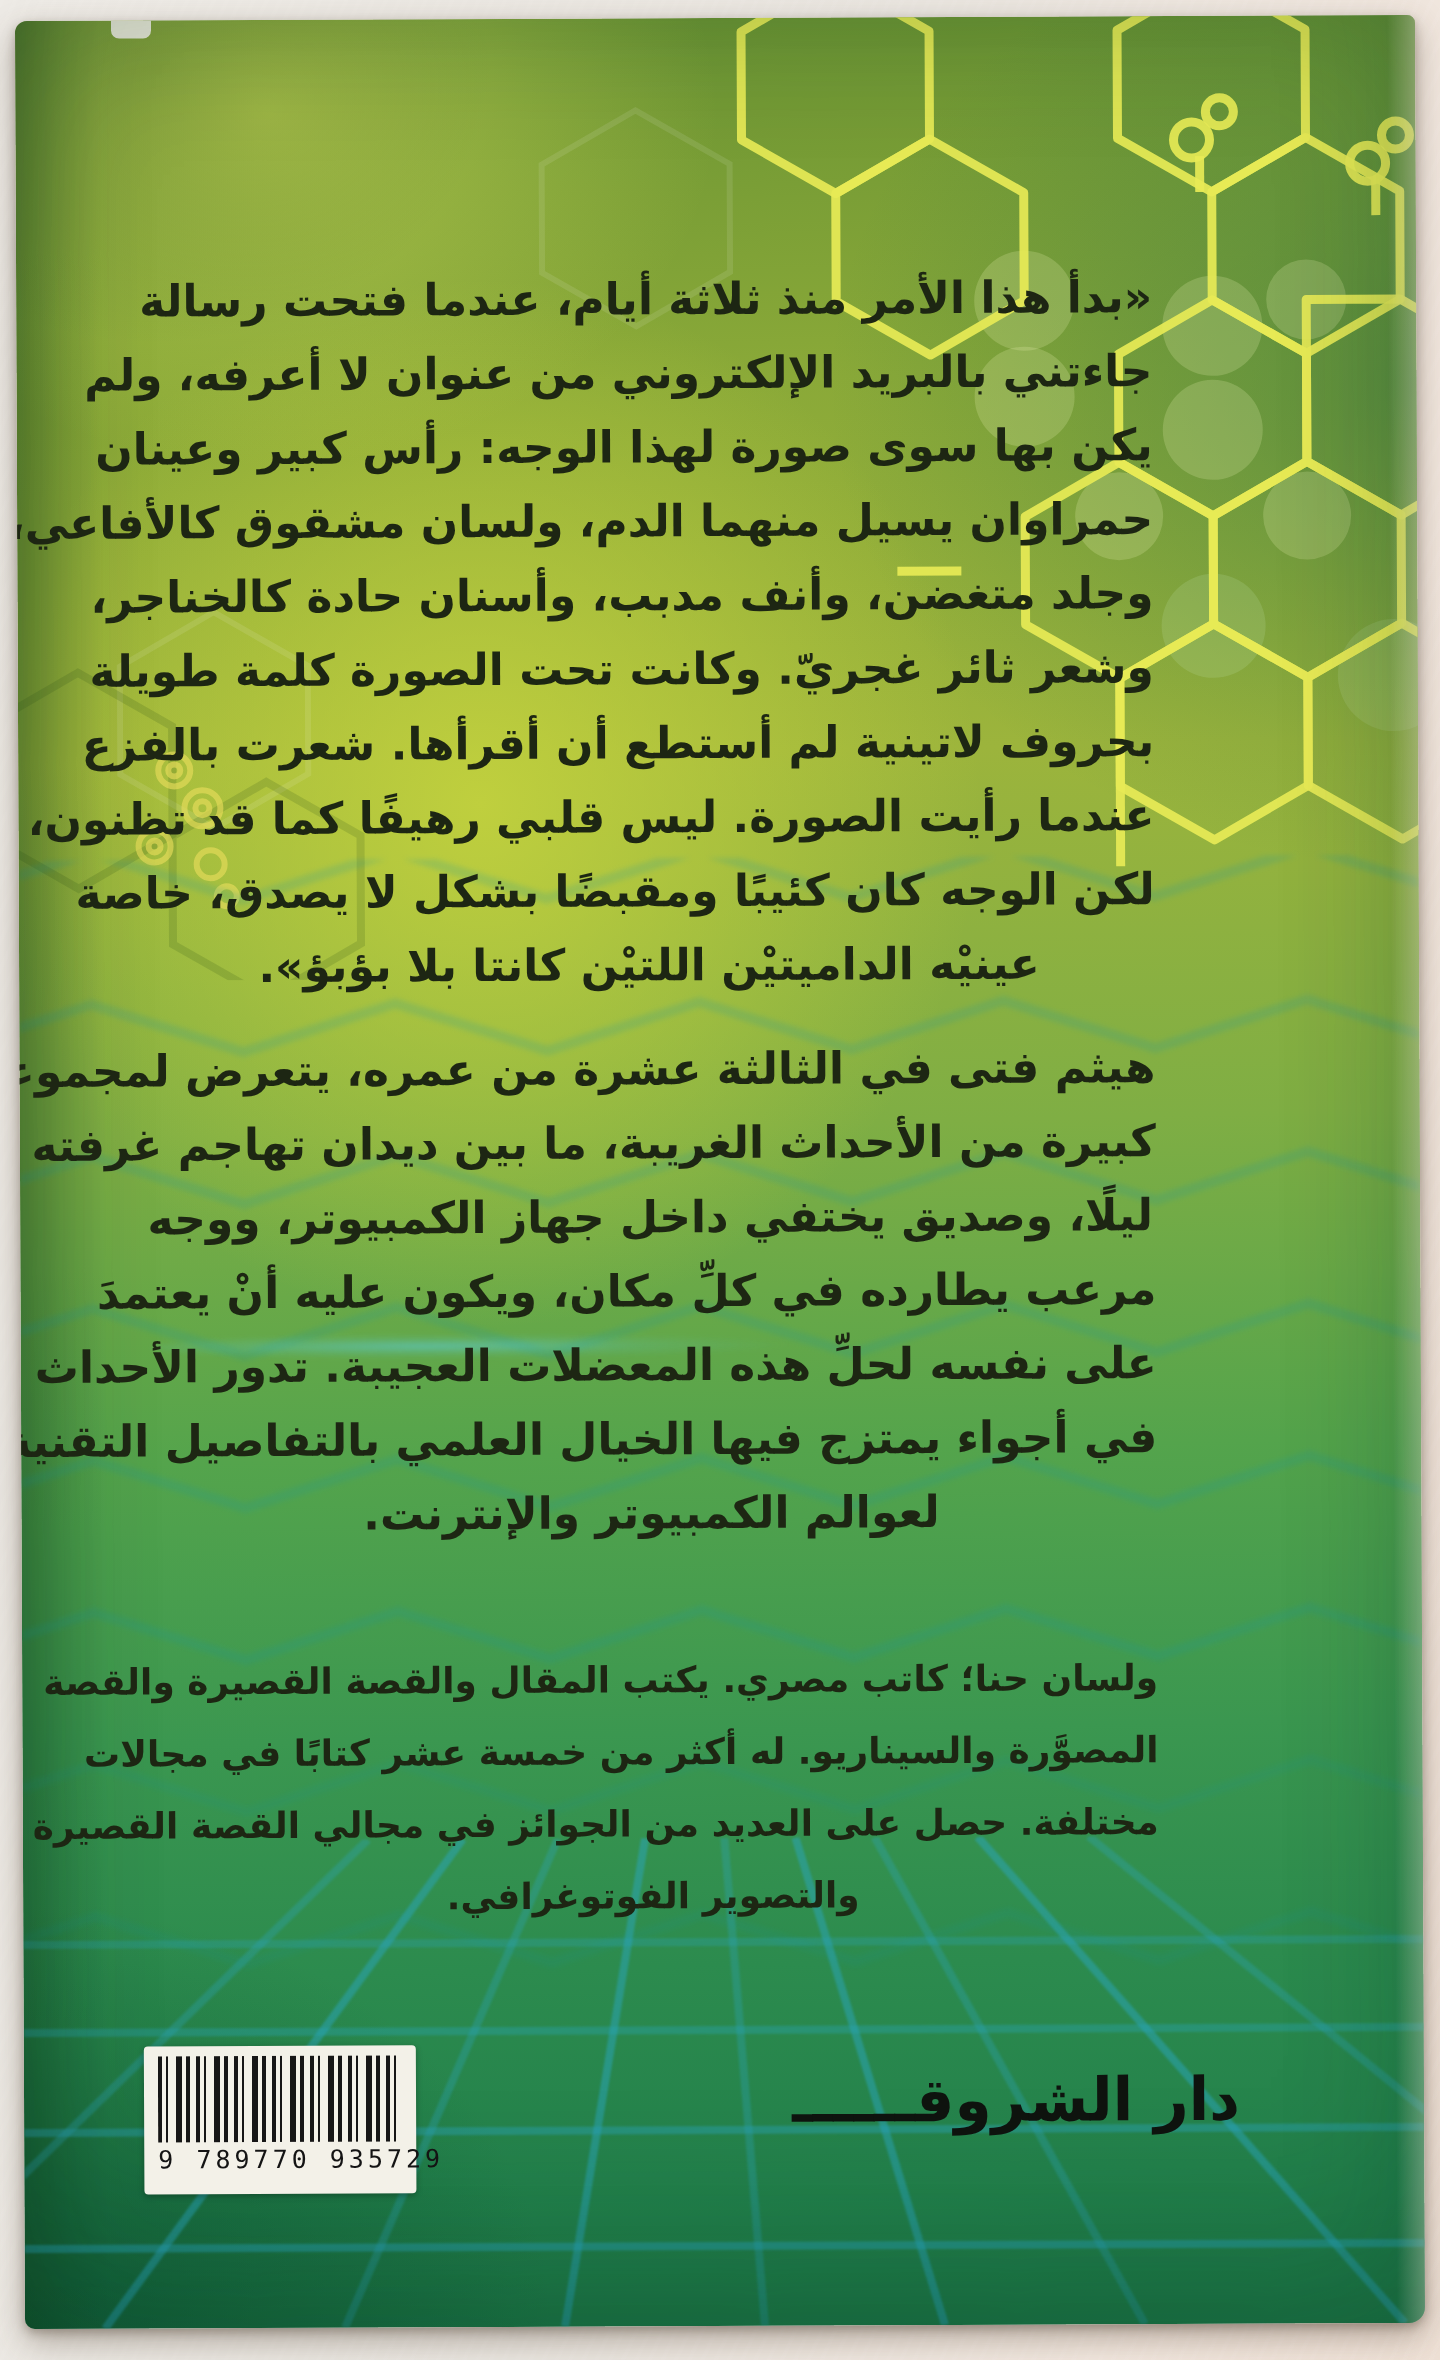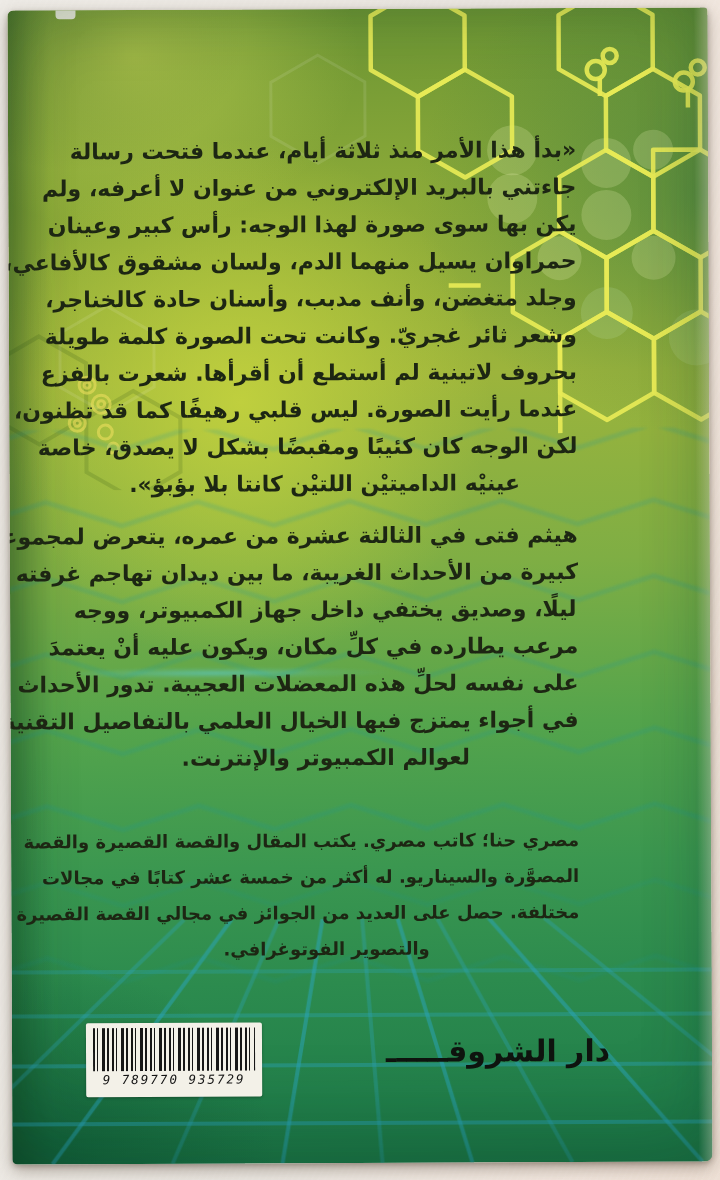--- a/index.html
+++ b/index.html
@@ -54,31 +54,30 @@
   .txt{
     position:absolute;left:62px;width:506px;direction:rtl;text-align:center;
     white-space:pre;color:#1d2613;font-weight:bold;
   }
   .quote{top:123px;font-size:22px;line-height:37px;}
   .synopsis{top:508px;font-size:22px;line-height:37px;}
   .bio{top:814px;font-size:18px;line-height:36px;white-space:pre;}
   .bio strong{font-weight:bold;}
   
   .barcode{
-    position:absolute;left:74px;top:1013px;width:176px;height:74px;
+    position:absolute;left:60px;top:1013px;width:136px;height:74px;
     background:#f3f1e8;border-radius:2px;box-sizing:border-box;padding:5px 7px 2px;
     box-shadow:0 1px 3px rgba(0,0,0,.3);
-    font-style:italic;
   }
   .bars{height:43px;
     background:repeating-linear-gradient(90deg,#161616 0 2px,#f3f1e8 2px 4px,#161616 4px 5px,#f3f1e8 5px 9px,#161616 9px 12px,#f3f1e8 12px 14px,#161616 14px 16px,#f3f1e8 16px 19px);}
   .barcode-number{font-family:"DejaVu Sans Mono",monospace;font-size:12.5px;line-height:18px;
     letter-spacing:2px;color:#141414;text-align:center;white-space:nowrap;}
   
-  .publisher{position:absolute;left:398px;top:1022px;width:200px;text-align:center;}
+  .publisher{position:absolute;left:408px;top:1022px;width:200px;text-align:center;}
   .publisher-logo{direction:rtl;font-weight:bold;font-size:30px;line-height:42px;color:#0e130e;white-space:nowrap;}
   .publisher-url{font-family:"DejaVu Serif",serif;font-size:19px;line-height:23px;letter-spacing:.5px;color:#12120e;}
 </style>
 </head>
 <body>
 
 <div class="photo-bg"></div>
 
 <div class="book">
 
@@ -182,21 +181,21 @@
 عينيْه الداميتيْن اللتيْن كانتا بلا بؤبؤ».</div>
 
   <div class="txt synopsis" dir="rtl">هيثم فتى في الثالثة عشرة من عمره، يتعرض لمجموعة
 كبيرة من الأحداث الغريبة، ما بين ديدان تهاجم غرفته
 ليلًا، وصديق يختفي داخل جهاز الكمبيوتر، ووجه
 مرعب يطارده في كلِّ مكان، ويكون عليه أنْ يعتمدَ
 على نفسه لحلِّ هذه المعضلات العجيبة. تدور الأحداث
 في أجواء يمتزج فيها الخيال العلمي بالتفاصيل التقنية
 لعوالم الكمبيوتر والإنترنت.</div>
 
-  <div class="txt bio" dir="rtl"><strong>مصري حنا؛</strong><span> كاتب مصري. يكتب المقال والقصة القصيرة والقصة
+  <div class="txt bio" dir="rtl"><strong>ولسان حنا؛</strong><span> كاتب مصري. يكتب المقال والقصة القصيرة والقصة
 المصوَّرة والسيناريو. له أكثر من خمسة عشر كتابًا في مجالات
 مختلفة. حصل على العديد من الجوائز في مجالي القصة القصيرة
 والتصوير الفوتوغرافي.</span></div>
 
   <div class="barcode">
     <div class="bars"></div>
     <div class="barcode-number">9 789770 935729</div>
   </div>
 
   <div class="publisher">

